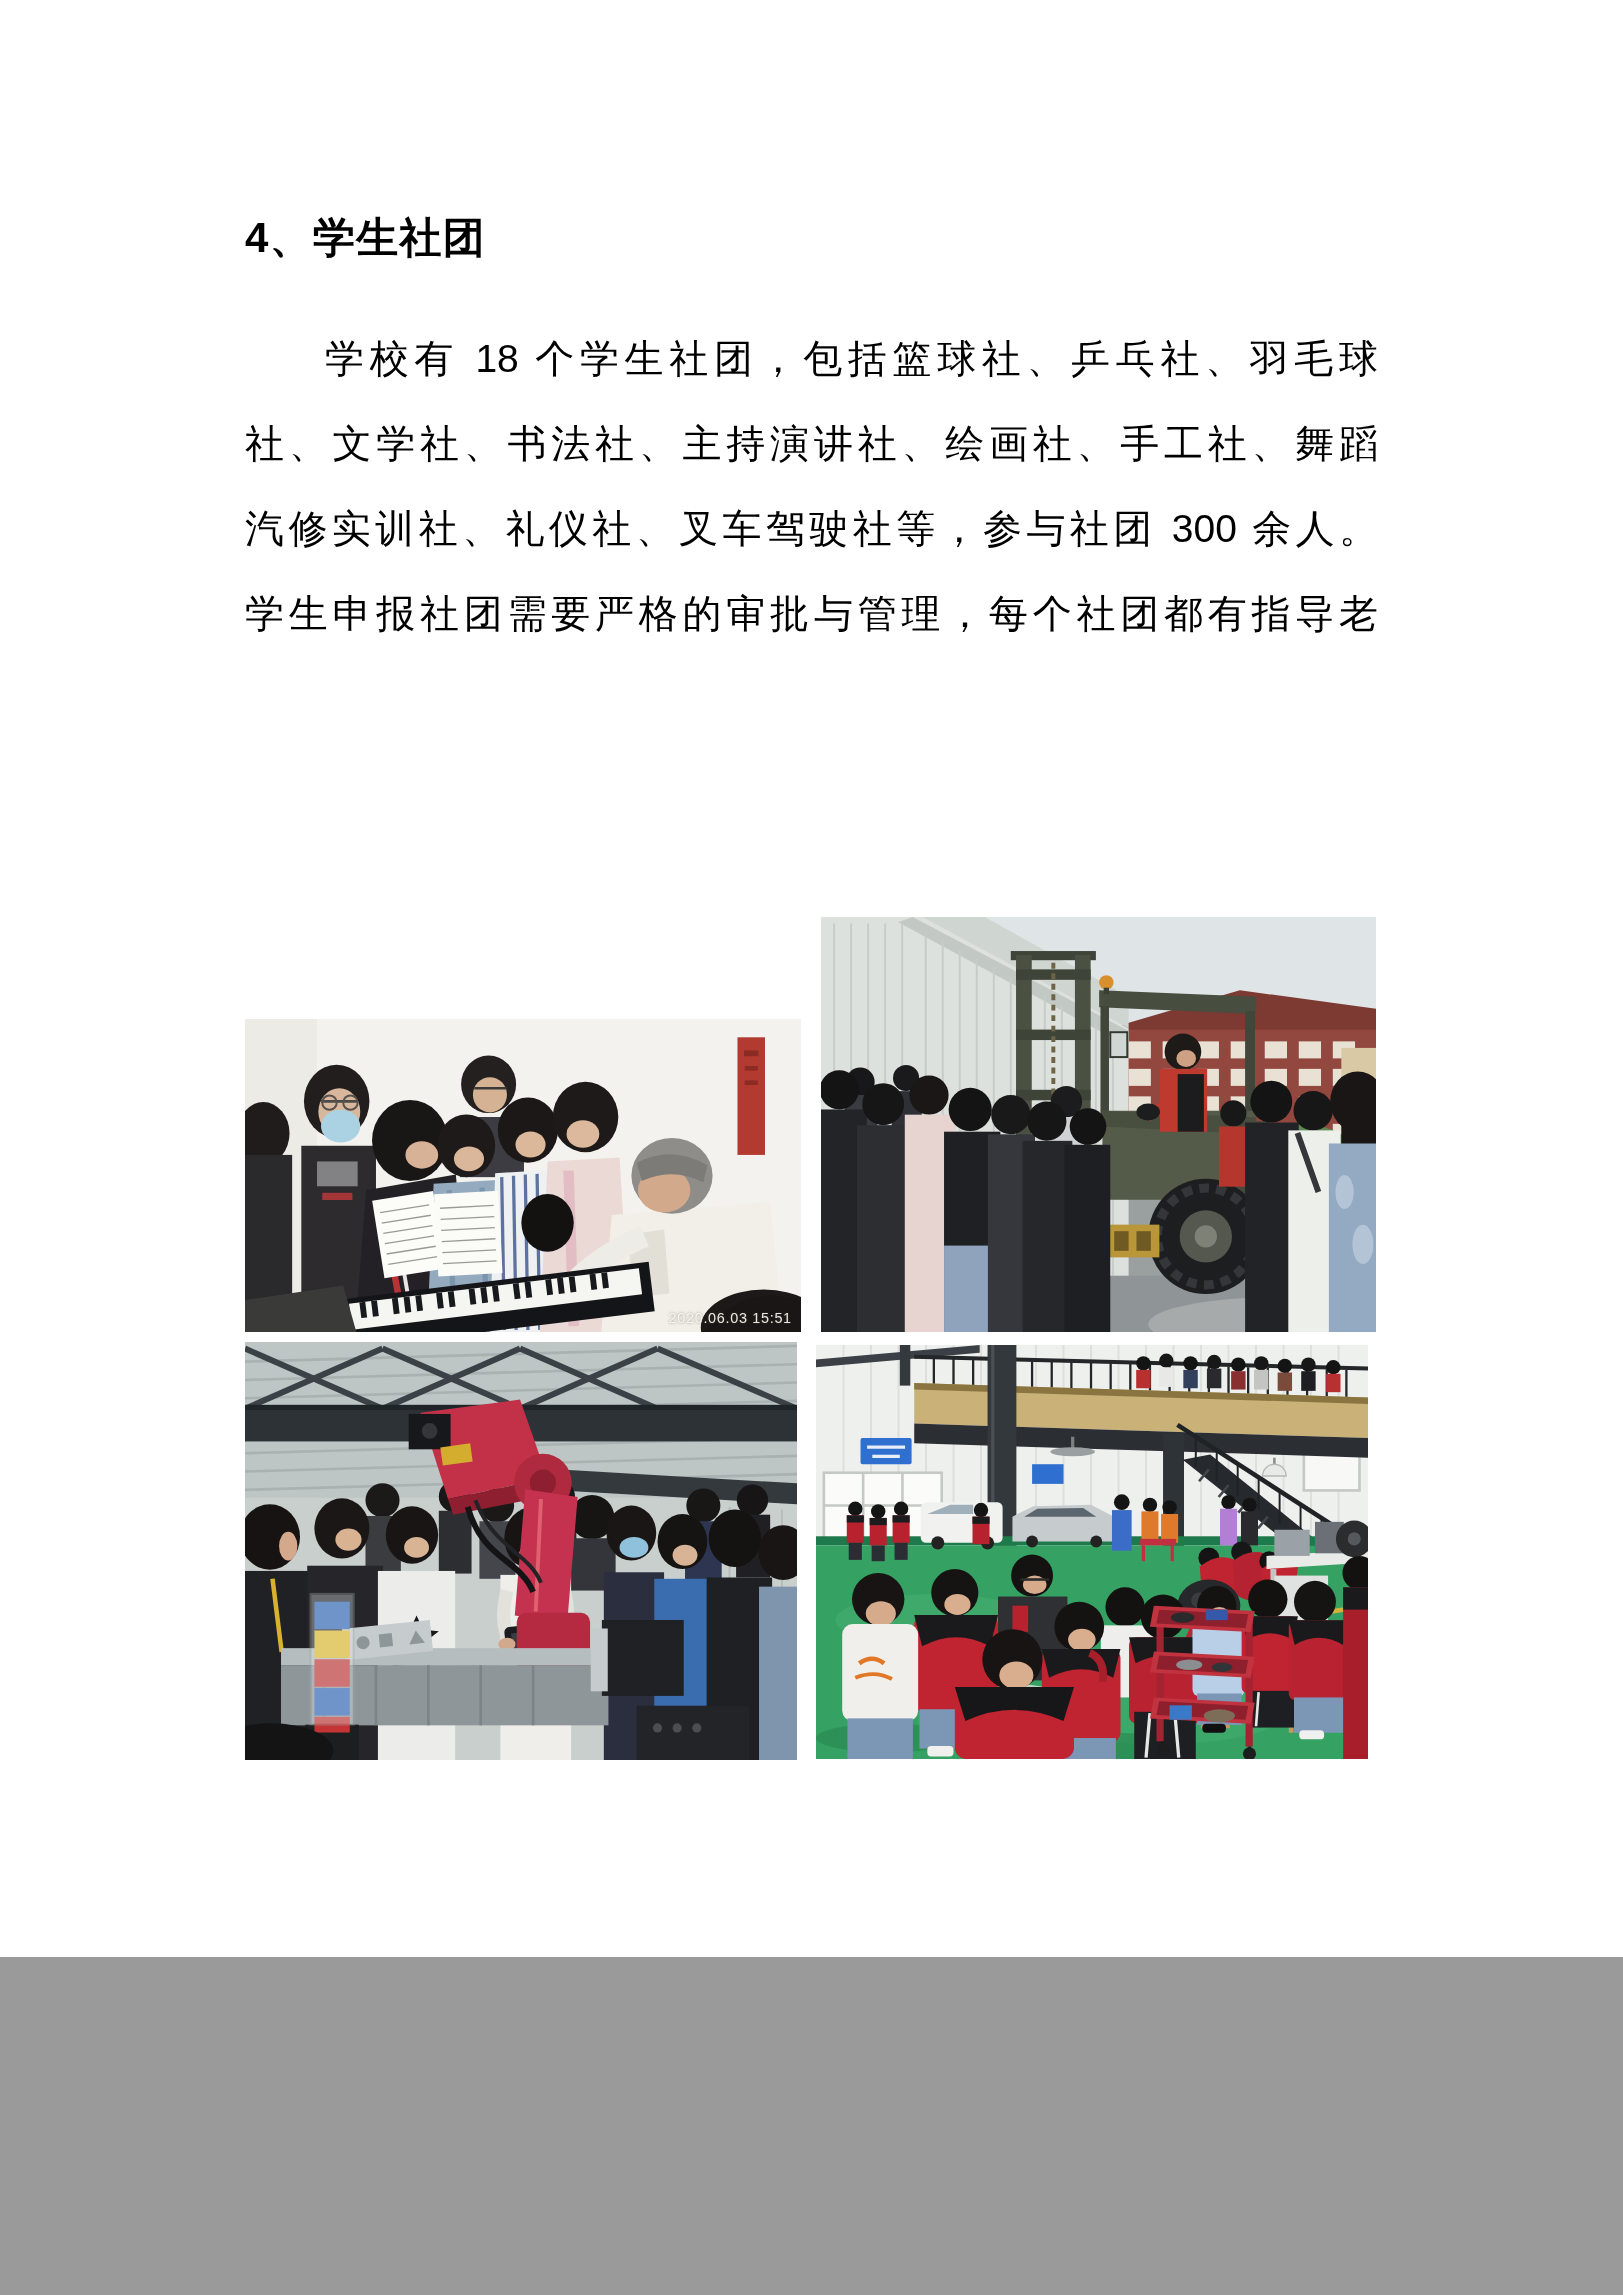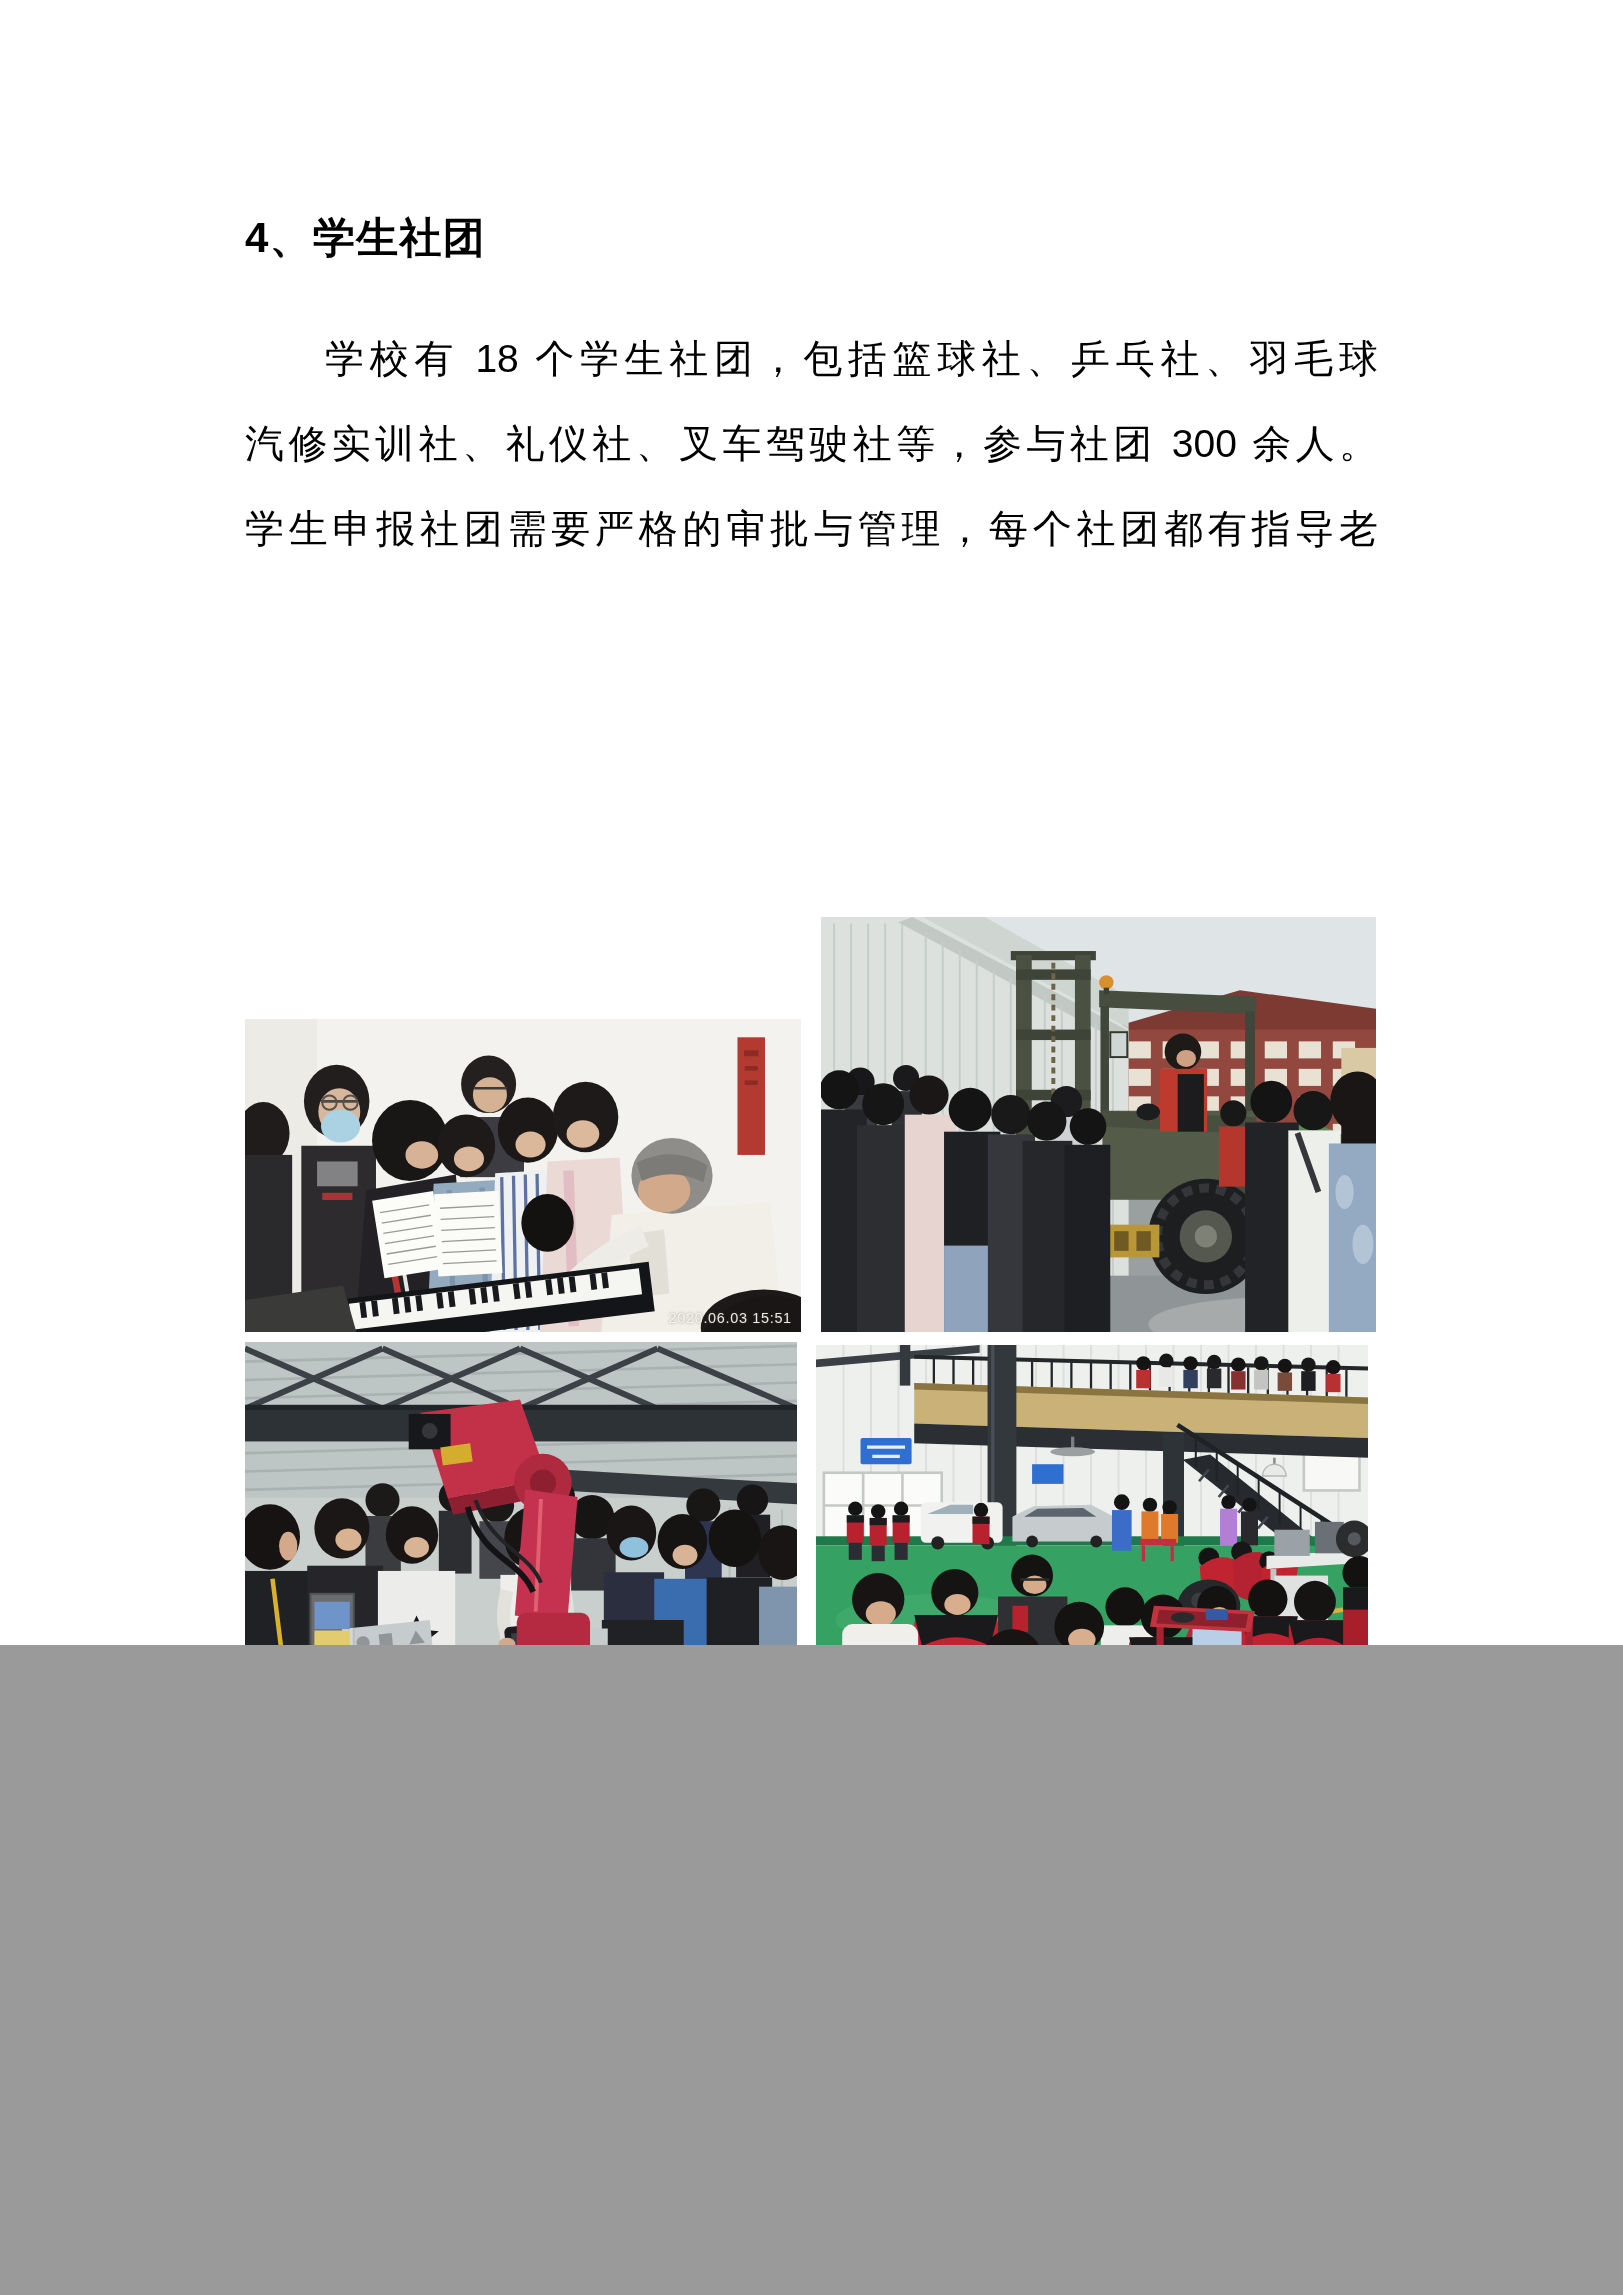--- a/index.html
+++ b/index.html
@@ -1,17 +1,17 @@
 <!DOCTYPE html>
 <html style="font-size:10.5px"><head>
 <meta charset="utf-8">
 <style>
   html,body{margin:0;padding:0;background:#9a9a9a;}
   .page{
-    position:relative;width:1623px;height:1645px;background:#ffffff;
+    position:relative;width:1623px;height:1957px;background:#ffffff;
     font-family:"Liberation Sans","DejaVu Sans",sans-serif;color:#000;
     overflow:hidden;margin:0 auto;
   }
   .heading{
     position:absolute;left:245px;top:217px;margin:0;
     font-size:42px;font-weight:700;line-height:1;letter-spacing:1.3px;
   }
   .paragraph{
     position:absolute;left:245px;top:316px;width:1133px;
     font-size:39px;line-height:85px;
@@ -42,20 +42,21 @@
 </style>
 </head>
 <body>
 
 <div class="page">
 
   <h1 class="heading">4、学生社团</h1>
 
   <div class="paragraph">
     <div class="para-line first">学校有 18 个学生社团，包括篮球社、乒乓社、羽毛球</div>
+    <div class="para-line">社、文学社、书法社、主持演讲社、绘画社、手工社、舞蹈</div>
     <div class="para-line">汽修实训社、礼仪社、叉车驾驶社等，参与社团 300 余人。</div>
     <div class="para-line">学生申报社团需要严格的审批与管理，每个社团都有指导老</div>
   </div>
 
   <figure class="photo photo-piano">
     <svg viewBox="0 0 849 479" preserveAspectRatio="none">
       <rect width="849" height="479" fill="#f3f2ee"></rect>
       <rect width="110" height="479" fill="#ecebe6"></rect>
 
       <rect x="752" y="28" width="42" height="180" fill="#b23a30"></rect>

